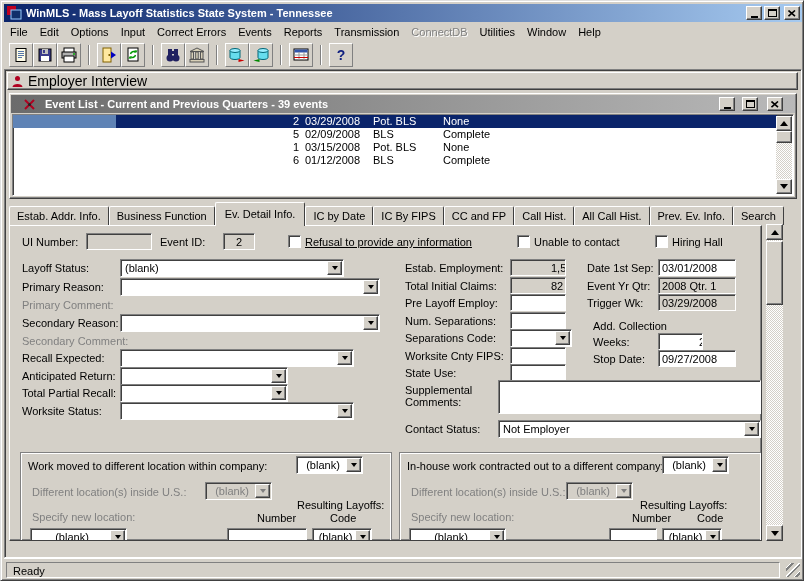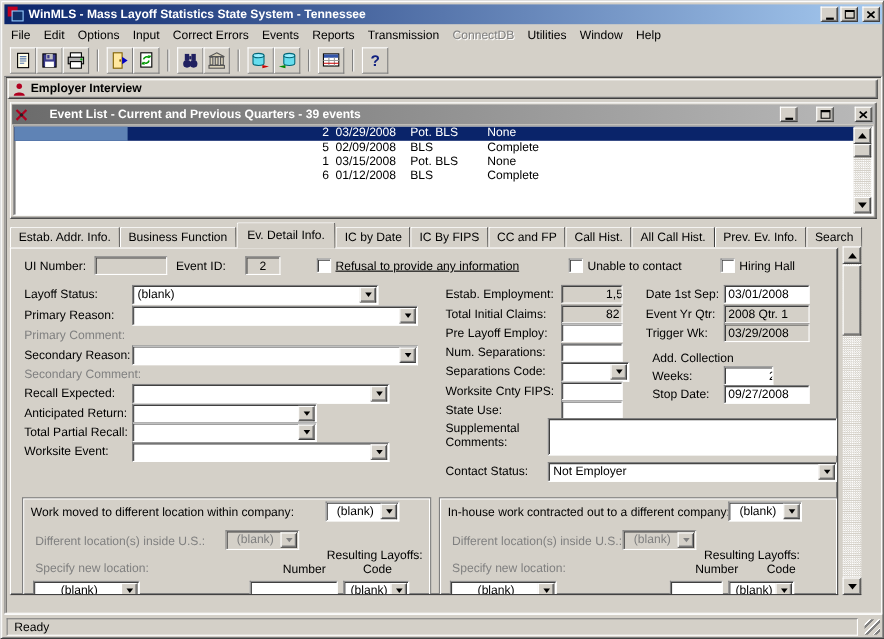--- a/index.html
+++ b/index.html
@@ -24,25 +24,25 @@
   .menu .dis{color:#808080;text-shadow:1px 1px 0 #fff;}
   
   .toolbar{position:absolute;left:3px;top:40px;width:798px;height:28px;display:flex;align-items:center;padding-left:5px;}
   .tbtn{width:24px;height:24px;background:#d4d0c8;border:1px solid;border-color:#fff #808080 #808080 #fff;
     display:flex;align-items:center;justify-content:center;flex:none;padding:0;}
   .tsep{width:2px;height:20px;border-left:1px solid #808080;border-right:1px solid #fff;margin:0 7px;flex:none;}
   
   .client{position:absolute;left:3px;top:68px;width:798px;height:489px;background:#d4d0c8;
     border:1px solid;border-color:#808080 #fff #fff #808080;box-shadow:inset 1px 1px 0 #404040;}
   .ibar{position:absolute;left:2px;top:2px;width:791px;height:18px;background:#d4d0c8;display:flex;align-items:center;gap:4px;padding:0 3px;}
-  .ititle{font-size:11px;font-weight:bold;}
+  .ititle{font-size:14px;font-weight:normal;}
   
   .evwin{position:absolute;left:4px;top:23px;width:788px;height:106px;background:#d4d0c8;}
-  .cap{position:absolute;left:1px;top:1px;right:1px;height:18px;display:flex;align-items:center;gap:17px;
-    background:linear-gradient(90deg,#6b6b6b,#b9b9b9);padding:0 2px;}
+  .cap{position:absolute;left:1px;top:1px;right:1px;height:18px;display:flex;align-items:center;gap:7px;
+    background:linear-gradient(90deg,#6b6b6b,#b9b9b9);padding:0 12px;}
   .captitle{flex:1;color:#fff;font-weight:bold;font-size:11px;white-space:nowrap;overflow:hidden;padding-left:2px;}
   .list{position:absolute;left:2px;top:20px;right:2px;bottom:2px;background:#fff;overflow:hidden;}
   .hrow{display:flex;height:15px;margin-right:16px;}
   .hcell{position:relative;background:#d4d0c8;border:1px solid;border-color:#fff #404040 #404040 #fff;
     box-shadow:inset -1px -1px 0 #808080;font-size:11px;line-height:12px;padding:0 3px;white-space:nowrap;overflow:hidden;flex:none;}
   .sortarr{position:absolute;right:3px;top:4px;width:0;height:0;border-left:4px solid transparent;border-right:4px solid transparent;border-bottom:5px solid #404040;}
   .trow{display:flex;height:13px;font-size:11px;line-height:13px;margin-right:16px;color:#000;}
   .tcell{padding:0 3px;white-space:nowrap;overflow:hidden;flex:none;}
   .c0{width:103px;} .c1{width:146px;} .c2{width:40px;text-align:right;} .c3{width:68px;} .c4{width:70px;} .c5{width:90px;} .cf{flex:1;}
   .sel{background:#0a246a;color:#fff;}
@@ -366,21 +366,21 @@
             <span class="carr"></span>
           </span>
       </div>
       <span class="lbl" style="left:12px;top:161px">Total Partial Recall:</span>
       <div class="combo" style="left:110px;top:158px;width:168px">
         <span class="val"></span>
         <span class="btn">
             <span class="carr"></span>
           </span>
       </div>
-      <span class="lbl" style="left:12px;top:179px">Worksite Event:</span>
+      <span class="lbl" style="left:12px;top:179px">Worksite Status:</span>
       <div class="combo" style="left:110px;top:176px;width:234px">
         <span class="val"></span>
         <span class="btn">
             <span class="carr"></span>
           </span>
       </div>
 
       <span class="lbl" style="left:395px;top:36px">Estab. Employment:</span>
       <div class="field ro rt" style="left:500px;top:33px;width:56px">1,515</div>
       <span class="lbl" style="left:395px;top:54px">Total Initial Claims:</span>

